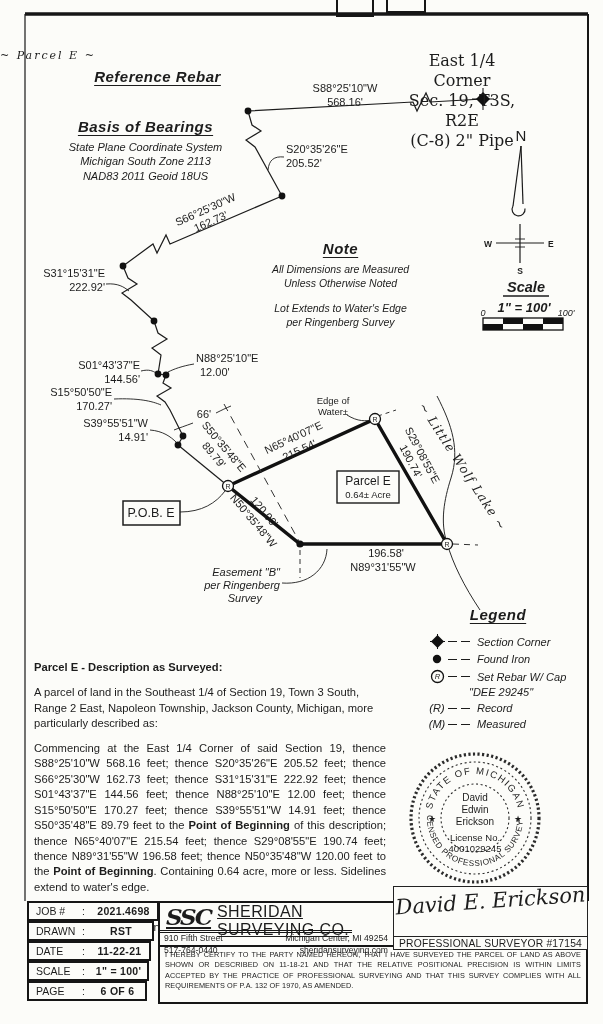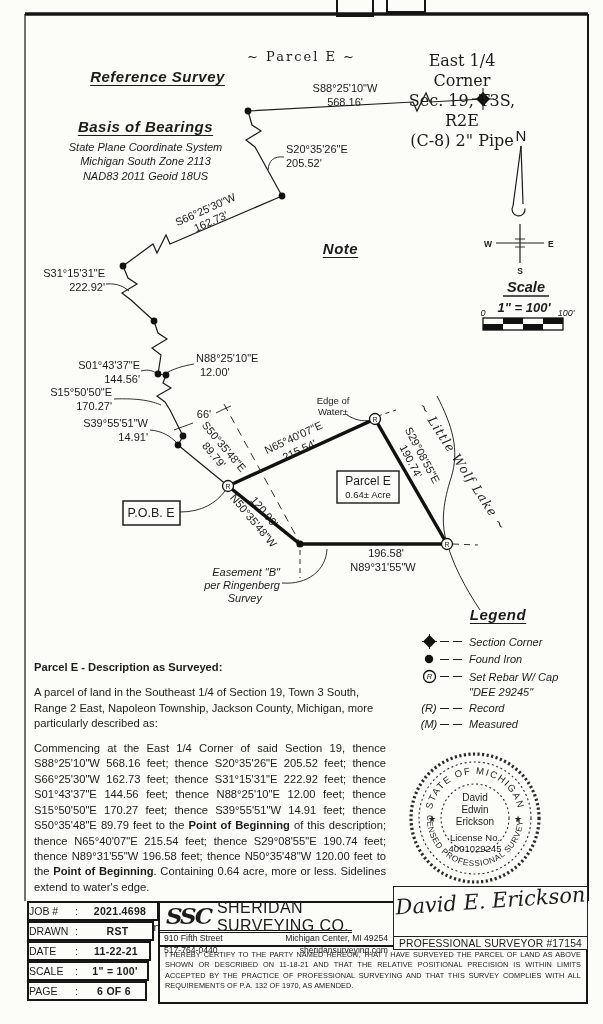--- a/index.html
+++ b/index.html
@@ -8,50 +8,50 @@
   .abs{position:absolute;}
   .ctr{text-align:center;}
   svg text{font-family:"Liberation Sans",sans-serif;fill:#1c1c1c;}
   svg .ser{font-family:"DejaVu Serif",serif;}
   
   .hscript{font-weight:bold;font-style:italic;text-decoration:underline;text-underline-offset:3px;
            font-size:15px;letter-spacing:.5px;}
   
   #title{left:0;right:0;top:14px;font-family:"DejaVu Serif",serif;font-style:italic;
          font-size:30px;letter-spacing:3px;word-spacing:14px;text-align:center;}
-  #subtitle{left:0;right:0;top:49px;font-family:"DejaVu Serif",serif;
-            font-size:13px;letter-spacing:2px;text-align:center;}
+  #subtitle{left:0;right:0;top:49px;font-family:"DejaVu Serif",serif;font-style:italic;
+            font-size:11px;letter-spacing:2px;}
   
   #noteblock{left:258px;top:240px;width:165px;}
   #noteblock .body{font-size:10.5px;font-style:italic;line-height:1.3;margin-top:6px;}
   #noteblock .gap{height:12px;}
   
   #legend{left:418px;top:606px;width:160px;}
-  #legend .lrow{display:flex;align-items:center;margin:4px 0;font-size:11px;font-style:italic;}
+  #legend .lrow{display:flex;align-items:center;margin:4px 8px;font-size:11px;font-style:italic;}
   #legend .sym{width:22px;display:inline-flex;justify-content:center;flex:none;}
   #legend .dash{width:24px;flex:none;display:inline-flex;gap:4px;margin-right:5px;}
   #legend .dash i{display:block;width:9px;border-top:1.6px solid #1c1c1c;height:0;}
   #legend .sub{margin-left:51px;margin-top:-2px;font-size:11px;font-style:italic;}
   
   #desc{left:34px;top:660px;width:356px;font-size:11.2px;line-height:1.38;}
   #desc p{margin:0 4px 9px 0;}
   #desc .dh{font-weight:bold;margin-bottom:10px;}
   #desc .metes{text-align:justify;}
   #desc b{font-weight:bold;}
   
   #footer{left:25px;top:899px;width:561px;height:104px;}
   .frow{position:absolute;left:2px;border:2px solid #161616;background:#fcfcf9;display:flex;
         align-items:center;font-size:10.5px;height:16px;}
-  .frow .lab{width:46px;flex:none;}
+  .frow .lab{width:46px;padding-left:7px;flex:none;}
   .frow .col{width:8px;flex:none;}
   .frow .val{flex:1;text-align:center;font-weight:bold;letter-spacing:.3px;}
   #rightsec{position:absolute;left:133px;top:2px;width:426px;height:99px;border:2px solid #161616;
             background:#fcfcf9;}
   #sscrow{position:absolute;left:0;top:0;width:192px;height:27px;border-bottom:3px double #161616;
-          display:flex;align-items:center;}
+          display:flex;text-decoration:underline;}
   #ssclogo{font-family:"DejaVu Serif",serif;font-weight:bold;font-style:italic;font-size:23px;
            letter-spacing:-2px;padding:0 6px 2px 6px;}
   #sscname{font-size:16px;letter-spacing:.4px;}
   #addr{position:absolute;left:0;top:30px;width:232px;font-size:8.6px;line-height:1.35;}
   #addr .r{display:flex;justify-content:space-between;padding:0 4px;}
   #certbox{position:absolute;left:-2px;right:-2px;bottom:-2px;height:49px;border:2px solid #161616;
            font-size:7.3px;line-height:1.42;padding:3px 5px;text-align:justify;letter-spacing:.1px;}
   #sigbox{position:absolute;left:368px;top:-13px;width:193px;height:62px;border:1.5px solid #222;
           background:#fcfcf9;}
   #signature{position:absolute;left:0;right:0;top:2px;font-family:"DejaVu Serif",serif;
@@ -238,40 +238,47 @@
         <rect x="543" y="318" width="20" height="6" fill="#111"></rect>
         <rect x="483" y="324" width="20" height="6" fill="#111"></rect>
         <rect x="523" y="324" width="20" height="6" fill="#111"></rect>
       </g>
     </g>
   </svg>
 
   <div id="subtitle" class="abs">~ Parcel E ~</div>
 
   <div id="refsurv" class="abs ctr">
-    <div class="hscript">Reference Survey</div>
+    <div class="hscript">Reference Rebar</div>
   </div>
 
   <div id="basis" class="abs ctr">
     <div class="hscript">Basis of Bearings</div>
     <div class="body">
       <div>State Plane Coordinate System</div>
       <div>Michigan South Zone 2113</div>
       <div>NAD83 2011 Geoid 18US</div>
     </div>
   </div>
 
   <div id="cornernote" class="abs ctr">
     <div>East 1/4 Corner</div>
     <div>Sec. 19, T3S, R2E</div>
     <div>(C-8) 2" Pipe</div>
   </div>
 
   <div id="noteblock" class="abs ctr">
     <div class="hscript">Note</div>
+    <div class="body">
+      <div>All Dimensions are Measured</div>
+      <div>Unless Otherwise Noted</div>
+      <div class="gap"></div>
+      <div>Lot Extends to Water's Edge</div>
+      <div>per Ringenberg Survey</div>
+    </div>
   </div>
 
   <div id="legend" class="abs">
     <div class="ctr"><span class="hscript">Legend</span></div>
     <div style="height:6px"></div>
     <div class="lrow">
       <span class="sym">
         <svg width="15" height="15" viewBox="0 0 15 15">
             <path d="M7.5,1 L14,7.5 L7.5,14 L1,7.5 Z" fill="#111"></path>
             <path d="M7.5,0 V15 M0,7.5 H15" stroke="#111" stroke-width="1"></path>

